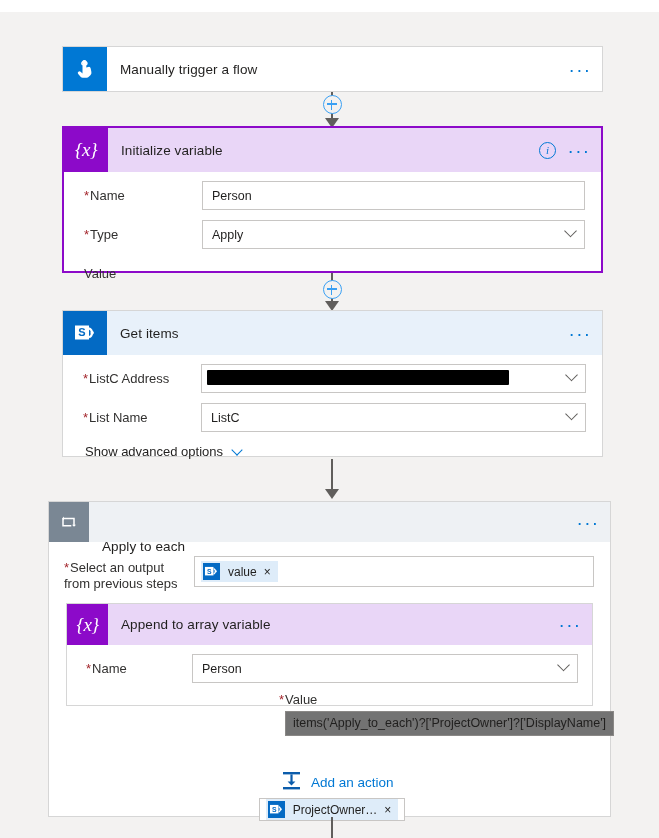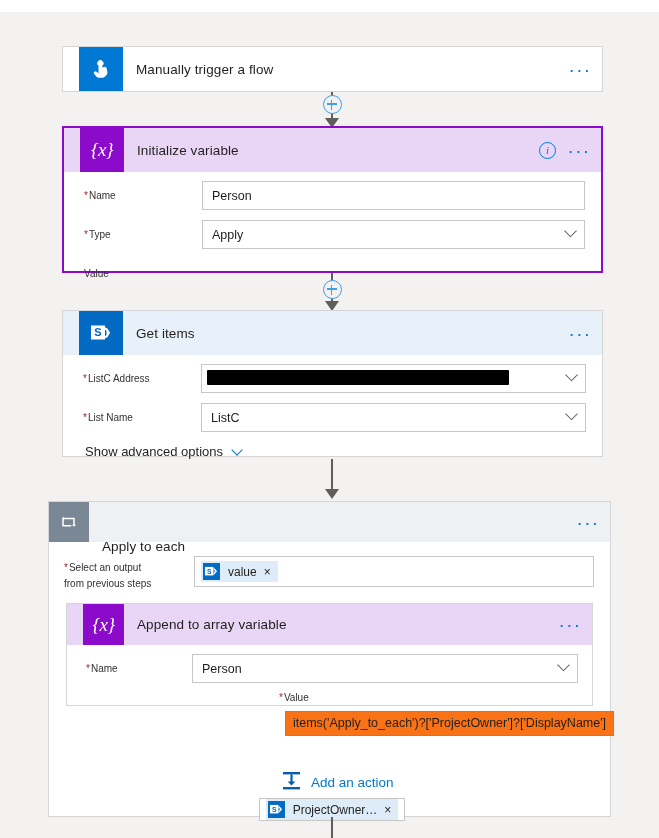--- a/index.html
+++ b/index.html
@@ -21,21 +21,20 @@
   .card {
     position: absolute;
     background: #ffffff;
     border: 1px solid #d6d6d6;
   }
   .card-header {
     display: flex;
     align-items: center;
     height: 44px;
     position: relative;
-    padding-left: 16px;
   }
   .card-icon {
     width: 44px; height: 44px;
     flex: 0 0 44px;
     display: flex; align-items: center; justify-content: center;
   }
   .card-title {
     font-size: 13.5px;
     color: #201f1e;
     padding-left: 13px;
@@ -71,21 +70,21 @@
   .card-body { padding: 8px 16px 14px 20px; }
   .frow {
     display: flex;
     align-items: center;
     min-height: 31px;
     margin-bottom: 8px;
   }
   .flabel {
     width: 118px;
     flex: 0 0 118px;
-    font-size: 10px;
+    font-size: 13px;
     color: #323130;
     white-space: nowrap;
   }
   .req { color: #a4262c; margin-right: 1px; }
   .fctrl {
     flex: 1;
     position: relative;
     border: 1px solid #c8c6c4;
     background: #fff;
     height: 29px;
@@ -222,21 +221,21 @@
     display: flex; align-items: center;
     gap: 9px;
     cursor: pointer;
   }
   #add-action .label { color: #0078d4; font-size: 13.5px; }
 
   
   #expr-tooltip {
     position: absolute;
     left: 285px; top: 699px;
-    background: #f97316;
+    background: #737373;
     border: 1px solid #8a8886;
     padding: 4px 7px 5px 7px;
     font-size: 12.5px;
     color: #201f1e;
     white-space: nowrap;
     z-index: 40;
   }
 
   
   .redacted {

